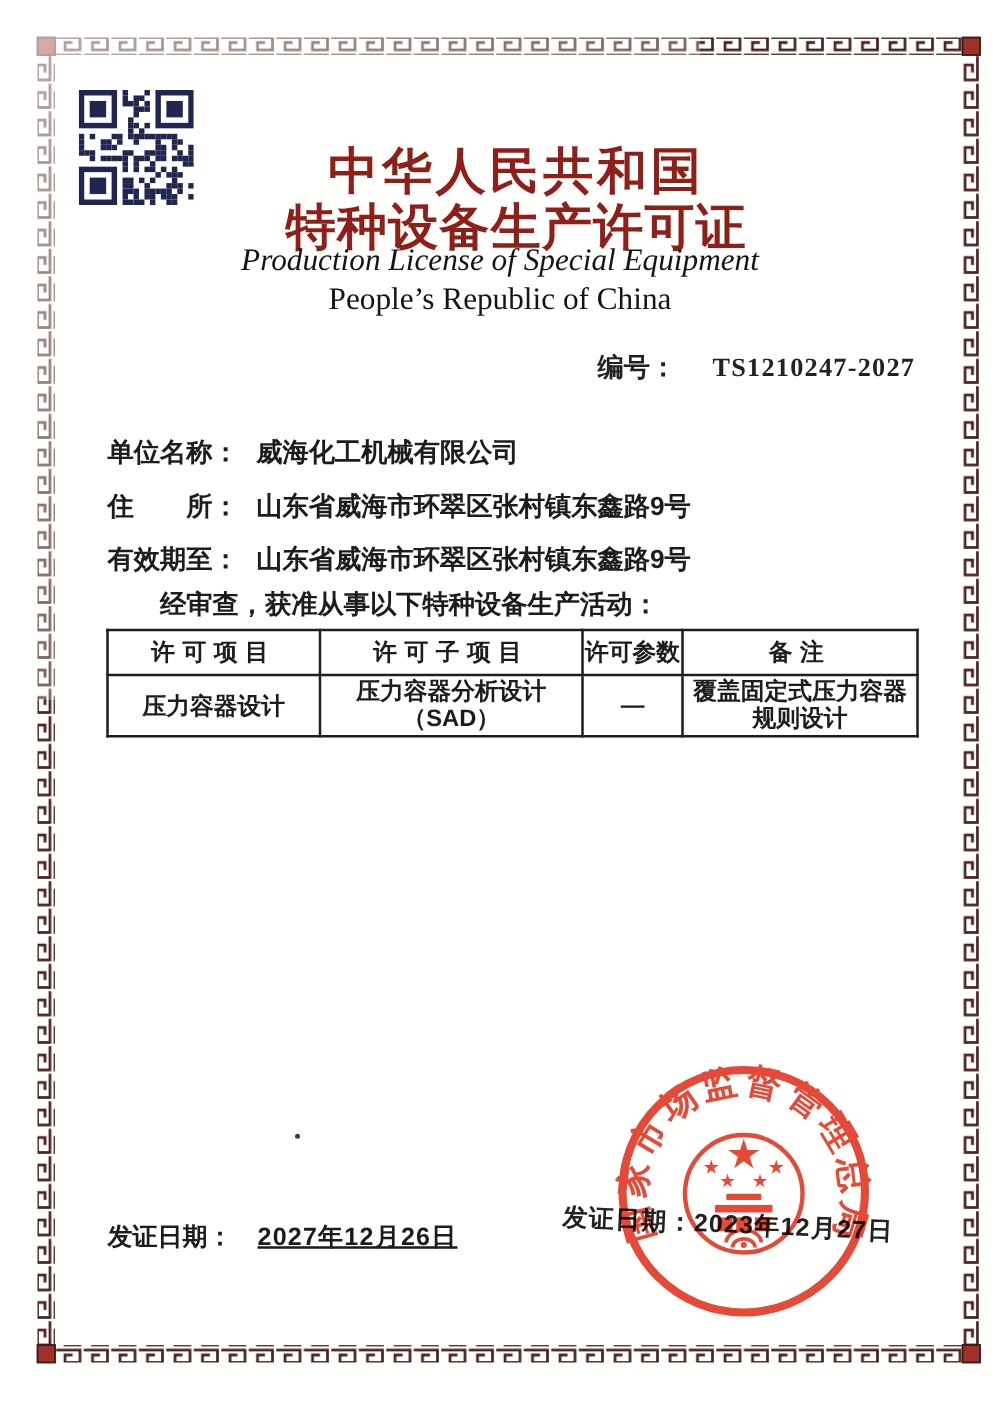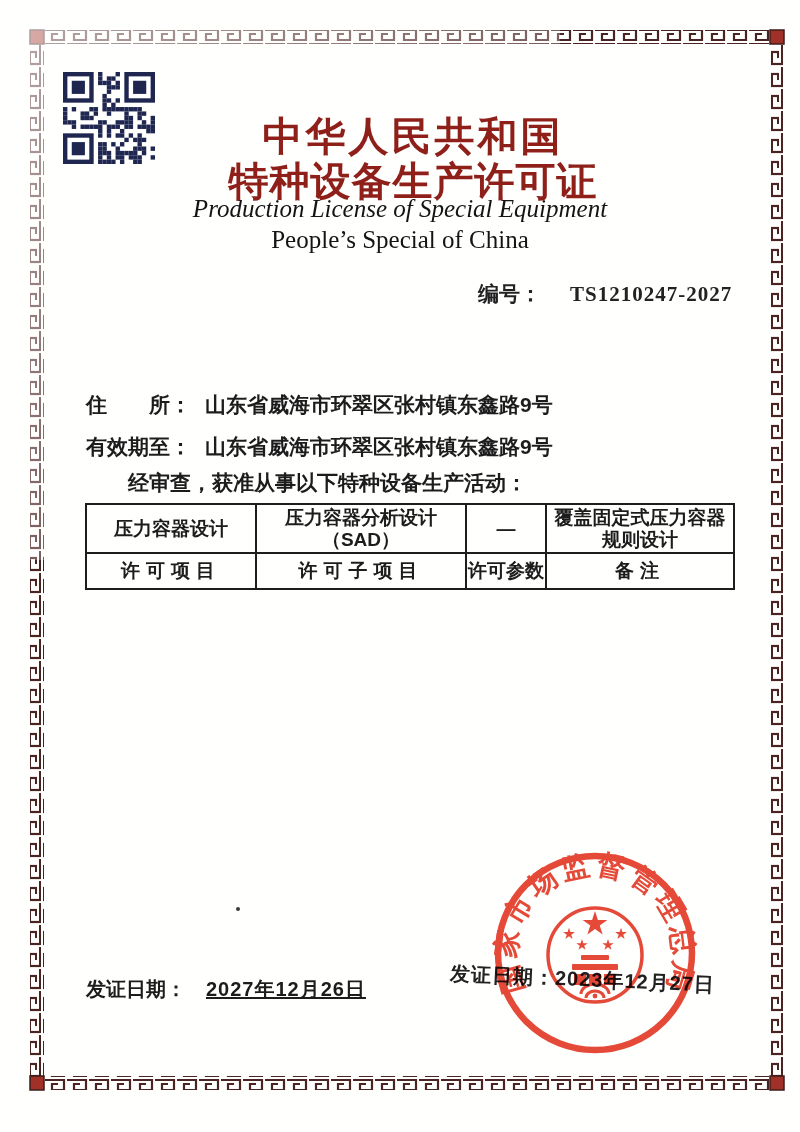--- a/index.html
+++ b/index.html
@@ -221,60 +221,63 @@
           <rect x="0" y="61.60000000000001" width="30.800000000000004" height="30.800000000000004"></rect>
           <rect fill="#fff" x="4.4" y="66" width="22" height="22"></rect>
           <rect x="8.8" y="70.4" width="13.200000000000001" height="13.200000000000001"></rect>
         </g>
       </svg>
   </div>
 
   <h1 class="t-cn t1">中华人民共和国</h1>
   <h1 class="t-cn t2">特种设备生产许可证</h1>
   <div class="t-en e1">Production License of Special Equipment</div>
-  <div class="t-en e2">People’s Special of China</div>
+  <div class="t-en e2">People’s Republic of China</div>
 
   <div class="serial">
     <span>编号：</span><span class="val">TS1210247-2027</span>
   </div>
 
+  <div class="field f1">
+    <span class="flabel">单位名称：</span><span class="fvalue">威海化工机械有限公司</span>
+  </div>
   <div class="field f2">
     <span class="flabel">住　　所：</span><span class="fvalue">山东省威海市环翠区张村镇东鑫路9号</span>
   </div>
   <div class="field f3">
     <span class="flabel">有效期至：</span><span class="fvalue">山东省威海市环翠区张村镇东鑫路9号</span>
   </div>
 
   <div class="intro">经审查，获准从事以下特种设备生产活动：</div>
 
   <table class="lic">
     <colgroup>
       <col style="width:170px">
         <col style="width:210px">
         <col style="width:80px">
         <col style="width:188px">
     </colgroup>
     <tbody>
         <tr>
+      <th class="sp">许可项目</th>
+      <th class="sp">许可子项目</th>
+      <th>许可参数</th>
+      <th class="sp">备注</th>
+    </tr>
+    <tr>
       <td>压力容器设计</td>
       <td>
         <div class="cell-2line">压力容器分析设计</div>
         <div class="cell-2line">（SAD）</div>
       </td>
       <td class="dash">—</td>
       <td class="remark">
         <div>覆盖固定式压力容器</div>
         <div>规则设计</div>
       </td>
-    </tr>
-    <tr>
-      <th class="sp">许可项目</th>
-      <th class="sp">许可子项目</th>
-      <th>许可参数</th>
-      <th class="sp">备注</th>
     </tr>
   </tbody>
     </table>
 
   <div class="stray-dot"></div>
   <div class="valid">
     <span class="flabel">发证日期：</span><span class="fvalue">2027年12月26日</span>
   </div>
   <div class="issue-date">发证日期：2023年12月27日</div>
 

